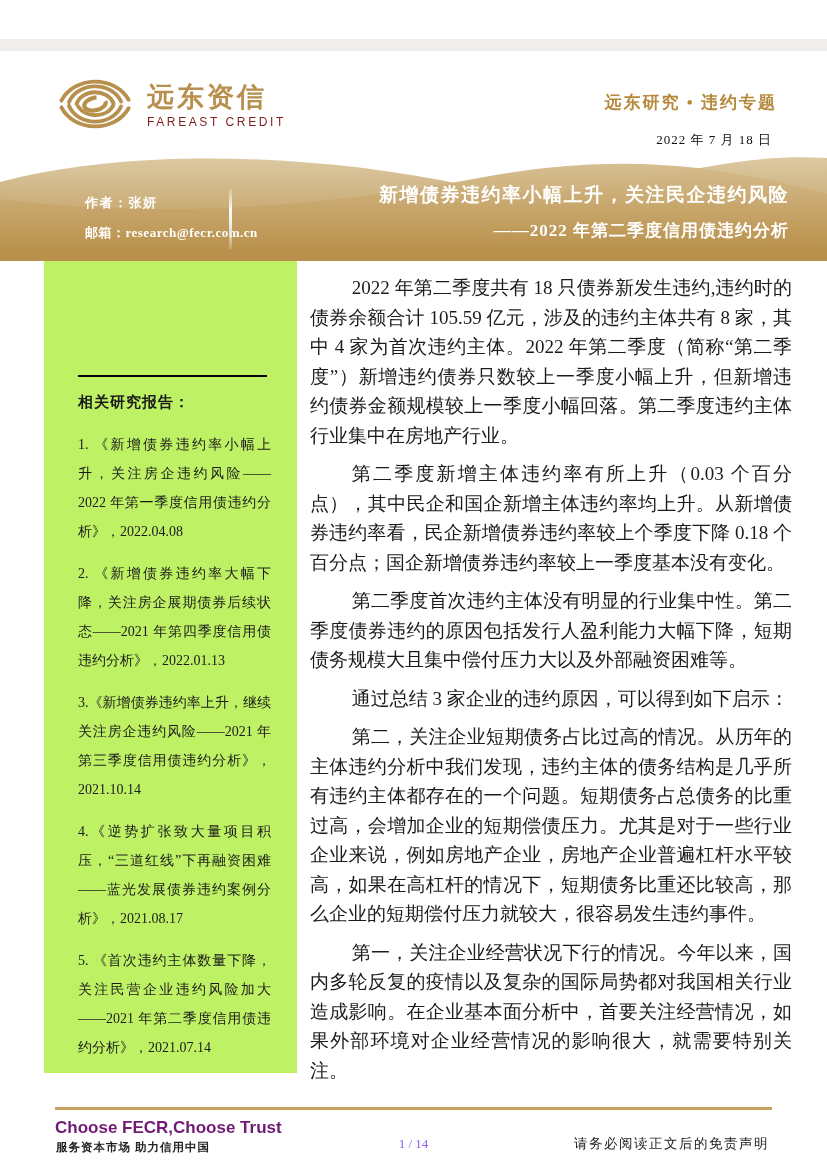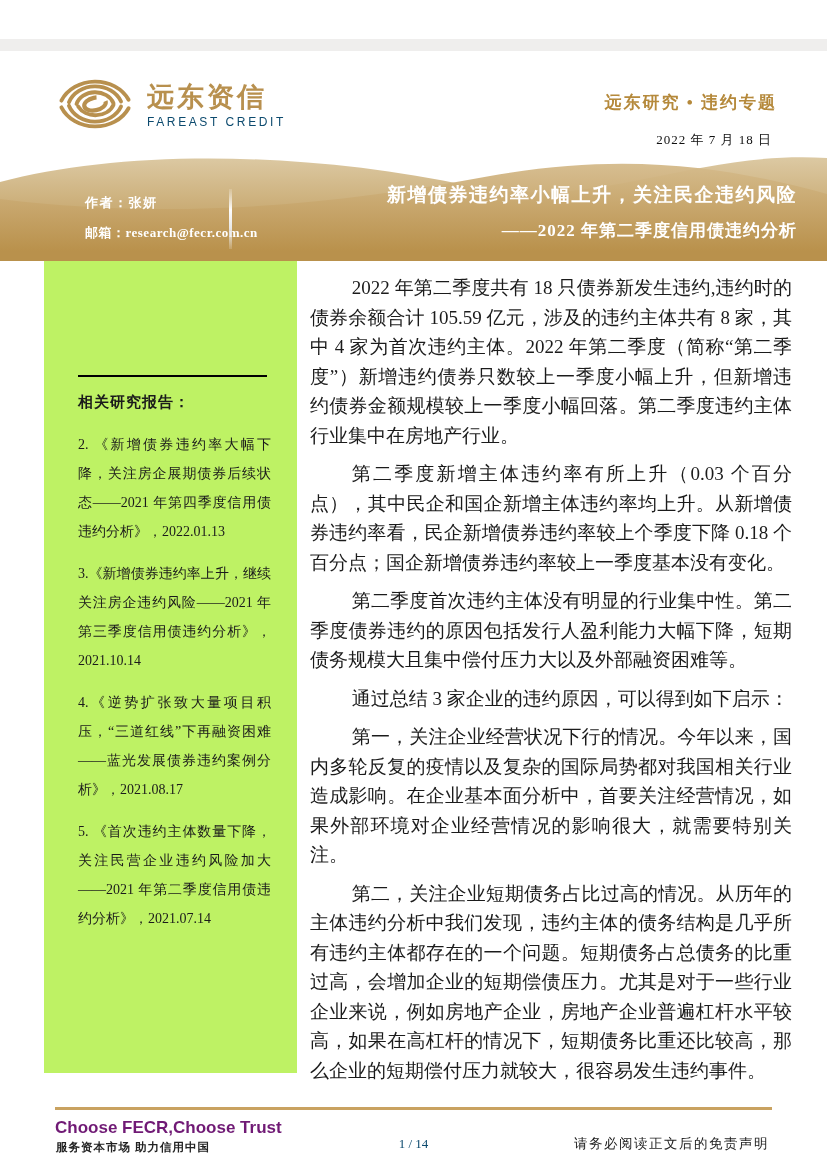--- a/index.html
+++ b/index.html
@@ -11,52 +11,52 @@
     -webkit-font-smoothing:antialiased;
   }
   #page{position:relative;width:827px;height:1169px;overflow:hidden;background:#fff;margin-top:39px;}
   .top-strip{position:absolute;left:0;top:0;width:827px;height:12px;background:#efeeed;}
 
   
   .logo-row{position:absolute;left:53px;top:38px;display:flex;align-items:center;}
   .eye{width:84px;height:54px;}
   .brand{margin-left:10px;}
   .brand-cn{font-size:27px;font-weight:600;color:#B8904E;letter-spacing:3px;line-height:1;}
-  .brand-en{font-size:12px;color:#0c4a6e;letter-spacing:2.6px;margin-top:4px;font-family:"Liberation Sans",sans-serif;}
+  .brand-en{font-size:12px;color:#7f1d1d;letter-spacing:2.6px;margin-top:4px;font-family:"Liberation Sans",sans-serif;}
   .series-label{position:absolute;right:50px;top:52px;color:#B5893B;font-size:17px;font-weight:bold;letter-spacing:2px;}
   .doc-date{position:absolute;right:55px;top:92px;font-size:13px;color:#111;letter-spacing:1px;}
 
   
   .banner{position:absolute;left:0;top:105px;width:827px;height:117px;}
   .banner svg{position:absolute;left:0;top:0;}
   .banner .author{position:absolute;left:85px;top:50px;color:#fff;font-size:13px;font-weight:bold;letter-spacing:1.5px;}
   .banner .email{position:absolute;left:85px;top:80px;color:#fff;font-size:13px;font-weight:bold;letter-spacing:.5px;}
   .banner .divider{position:absolute;left:229px;top:45px;width:3px;height:60px;
     background:linear-gradient(180deg,rgba(255,255,255,.15),#fdfdfd 35%,#e8e8e8 65%,rgba(255,255,255,.15));}
-  .banner .titles{position:absolute;right:30px;top:38px;text-align:right;color:#fff;}
+  .banner .titles{position:absolute;right:38px;top:38px;text-align:right;color:#fff;}
   .banner .t1{font-size:19px;font-weight:bold;letter-spacing:1.5px;}
   .banner .t2{font-size:17px;font-weight:bold;letter-spacing:1px;margin-top:11px;}
 
   
   .sidebar{position:absolute;left:44px;top:222px;width:253px;height:812px;background:#bef264;}
   .sidebar .rule{margin:114px 0 0 34px;width:189px;height:2px;background:#000;}
   .sidebar .sb-heading{margin:16px 27px 0 34px;font-size:15px;font-weight:bold;letter-spacing:1px;}
   .sidebar .sb-list{margin:18px 26px 0 34px;}
   .sidebar .sb-item{font-size:14px;line-height:29px;text-align:justify;margin-bottom:13px;}
 
   
   .main{position:absolute;left:310px;top:234px;width:482px;}
   .abs-heading{text-align:center;font-size:18px;font-weight:bold;letter-spacing:4px;margin:0 0 13px 0;}
   .main p{font-size:19px;line-height:29.5px;text-align:justify;text-indent:2.2em;margin:0 0 9px 0;}
 
   
   .footer-line{position:absolute;left:55px;top:1068px;width:717px;height:3px;background:#C9A260;}
   .slogan-en{position:absolute;left:55px;top:1079px;font-family:"Liberation Sans",sans-serif;font-size:17px;font-weight:bold;color:#701a75;}
   .slogan-cn{position:absolute;left:56px;top:1101px;font-size:11.5px;font-weight:bold;letter-spacing:1px;color:#222;}
-  .page-number{position:absolute;left:0;top:1097px;width:827px;text-align:center;font-size:13px;color:#0c4a6e;}
+  .page-number{position:absolute;left:0;top:1097px;width:827px;text-align:center;font-size:13px;color:#8b5cf6;}
   .disclaimer{position:absolute;right:58px;top:1096px;font-size:13.5px;color:#222;letter-spacing:1.5px;}
 </style>
 </head>
 <body>
 
 <div id="page">
   <div class="top-strip"></div>
 
   <div class="logo-row">
     <span>
@@ -102,34 +102,35 @@
     <div class="titles">
       <div class="t1">新增债券违约率小幅上升，关注民企违约风险</div>
       <div class="t2">——2022 年第二季度信用债违约分析</div>
     </div>
   </div>
 
   <div class="sidebar">
     <div class="rule"></div>
     <div class="sb-heading">相关研究报告：</div>
     <div class="sb-list">
+      <div class="sb-item">1. 《新增债券违约率小幅上升，关注房企违约风险——2022 年第一季度信用债违约分析》，2022.04.08</div>
       <div class="sb-item">2. 《新增债券违约率大幅下降，关注房企展期债券后续状态——2021 年第四季度信用债违约分析》，2022.01.13</div>
       <div class="sb-item">3.《新增债券违约率上升，继续关注房企违约风险——2021 年第三季度信用债违约分析》，2021.10.14</div>
       <div class="sb-item">4.《逆势扩张致大量项目积压，“三道红线”下再融资困难——蓝光发展债券违约案例分析》，2021.08.17</div>
       <div class="sb-item">5. 《首次违约主体数量下降，关注民营企业违约风险加大——2021 年第二季度信用债违约分析》，2021.07.14</div>
     </div>
   </div>
 
   <div class="main">
     <p>2022 年第二季度共有 18 只债券新发生违约,违约时的债券余额合计 105.59 亿元，涉及的违约主体共有 8 家，其中 4 家为首次违约主体。2022 年第二季度（简称“第二季度”）新增违约债券只数较上一季度小幅上升，但新增违约债券金额规模较上一季度小幅回落。第二季度违约主体行业集中在房地产行业。</p>
     <p>第二季度新增主体违约率有所上升（0.03 个百分点），其中民企和国企新增主体违约率均上升。从新增债券违约率看，民企新增债券违约率较上个季度下降 0.18 个百分点；国企新增债券违约率较上一季度基本没有变化。</p>
     <p>第二季度首次违约主体没有明显的行业集中性。第二季度债券违约的原因包括发行人盈利能力大幅下降，短期债务规模大且集中偿付压力大以及外部融资困难等。</p>
     <p>通过总结 3 家企业的违约原因，可以得到如下启示：</p>
+    <p>第二，关注企业短期债务占比过高的情况。从历年的主体违约分析中我们发现，违约主体的债务结构是几乎所有违约主体都存在的一个问题。短期债务占总债务的比重过高，会增加企业的短期偿债压力。尤其是对于一些行业企业来说，例如房地产企业，房地产企业普遍杠杆水平较高，如果在高杠杆的情况下，短期债务比重还比较高，那么企业的短期偿付压力就较大，很容易发生违约事件。</p>
     <p>第一，关注企业经营状况下行的情况。今年以来，国内多轮反复的疫情以及复杂的国际局势都对我国相关行业造成影响。在企业基本面分析中，首要关注经营情况，如果外部环境对企业经营情况的影响很大，就需要特别关注。</p>
-    <p>第二，关注企业短期债务占比过高的情况。从历年的主体违约分析中我们发现，违约主体的债务结构是几乎所有违约主体都存在的一个问题。短期债务占总债务的比重过高，会增加企业的短期偿债压力。尤其是对于一些行业企业来说，例如房地产企业，房地产企业普遍杠杆水平较高，如果在高杠杆的情况下，短期债务比重还比较高，那么企业的短期偿付压力就较大，很容易发生违约事件。</p>
   </div>
 
   <div class="footer-line"></div>
   <div class="slogan-en">Choose FECR,Choose Trust</div>
   <div class="slogan-cn">服务资本市场  助力信用中国</div>
   <div class="page-number">1 / 14</div>
   <div class="disclaimer">请务必阅读正文后的免责声明</div>
 </div>
 
 </body></html>

